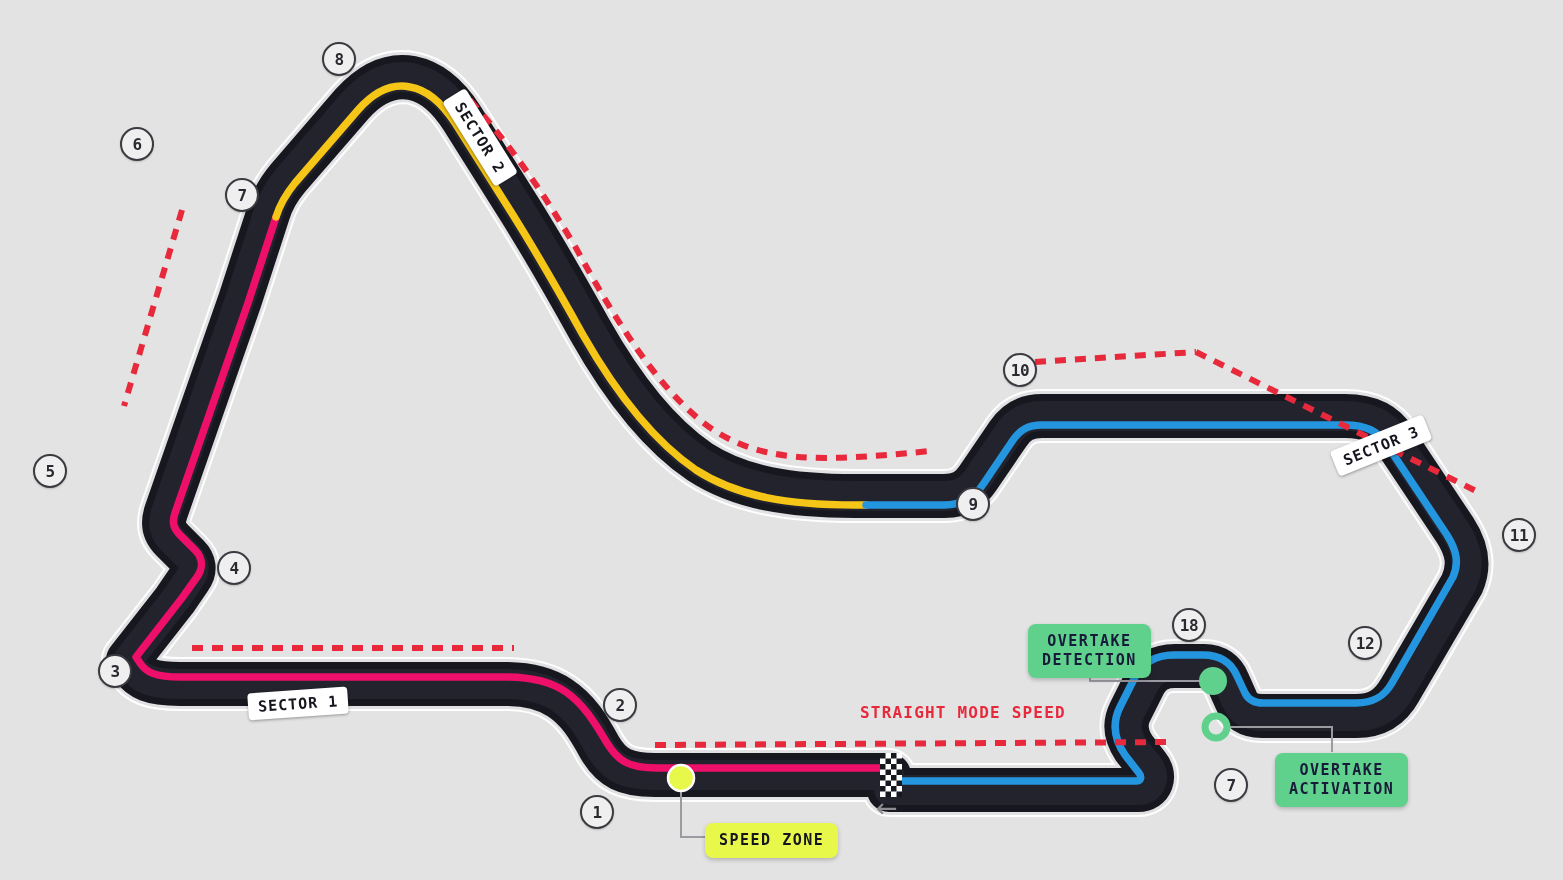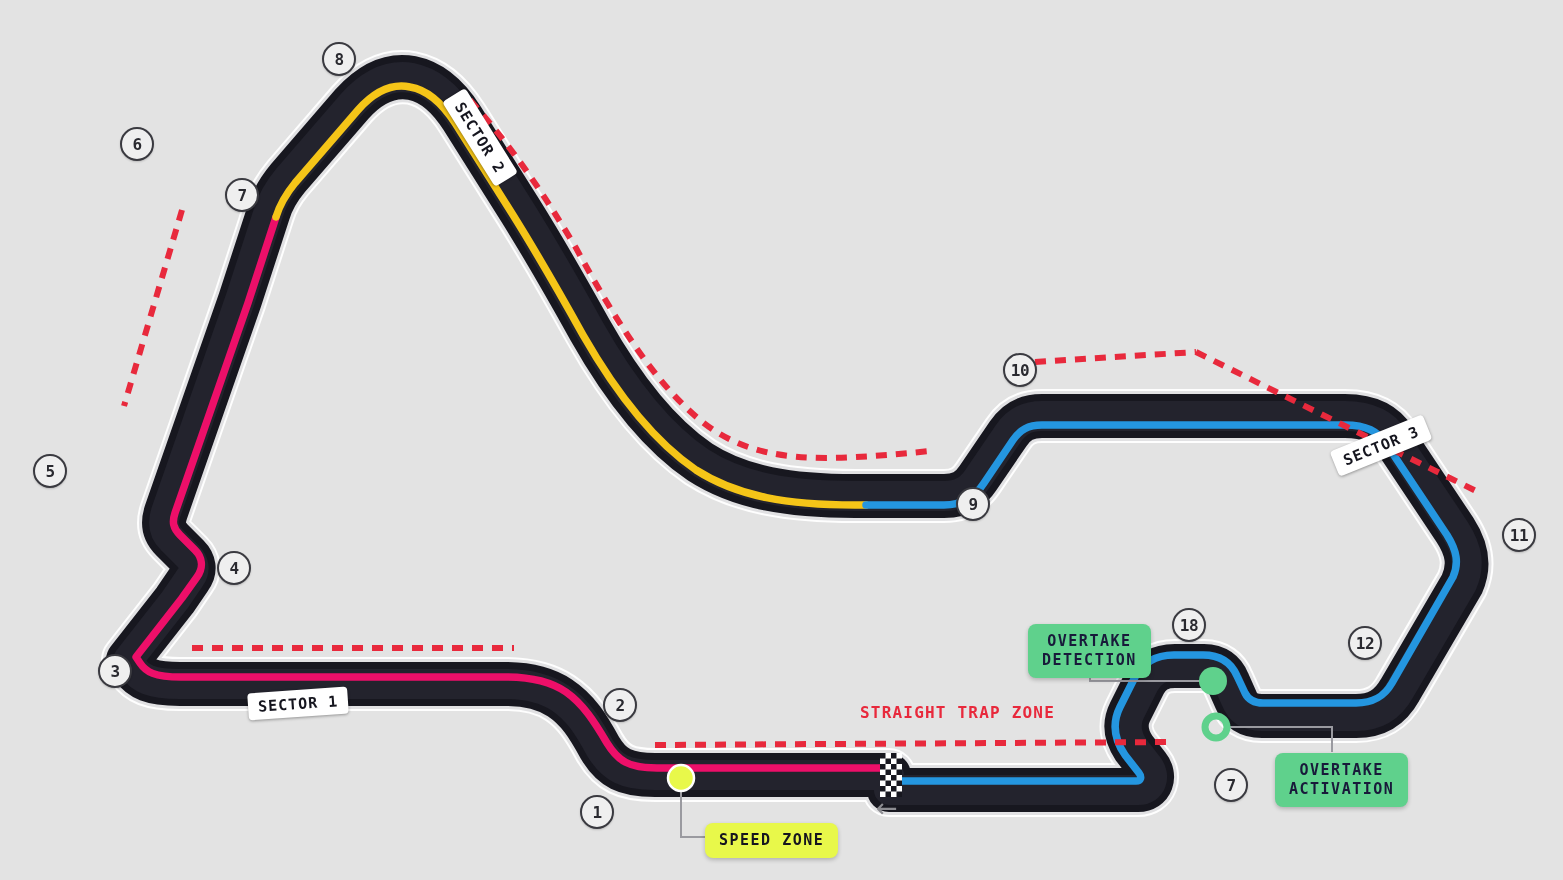--- a/index.html
+++ b/index.html
@@ -281,21 +281,21 @@
   <div class="turn-marker" style="left:1020px;  top:370px;">10</div>
   <div class="turn-marker" style="left:1519px; top:535px;">11</div>
   <div class="turn-marker" style="left:1365px; top:643px;">12</div>
   <div class="turn-marker" style="left:1189px; top:625px;">18</div>
   <div class="turn-marker" style="left:1231px; top:785px;">7</div>
 
   <div class="sector-plate" style="left:248px; top:690px; transform:rotate(-4deg);">SECTOR 1</div>
   <div class="sector-plate" style="left:430px; top:124px; transform:rotate(58deg);">SECTOR 2</div>
   <div class="sector-plate" style="left:1331px; top:432px; transform:rotate(-22deg);">SECTOR 3</div>
 
-  <div class="zone-label" style="left:860px; top:703px;">STRAIGHT TRAP ZONE</div>
+  <div class="zone-label" style="left:860px; top:703px;">STRAIGHT MODE SPEED</div>
 
   <div class="badge badge-green" style="left:1028px; top:624px;">OVERTAKE
 DETECTION</div>
   <div class="badge badge-green" style="left:1275px; top:753px;">OVERTAKE
 ACTIVATION</div>
   <div class="badge badge-yellow" style="left:705px; top:823px;">SPEED ZONE</div>
 
   <div class="dir-arrow" style="left:876px; top:795px;">←</div>
 
 </div>

